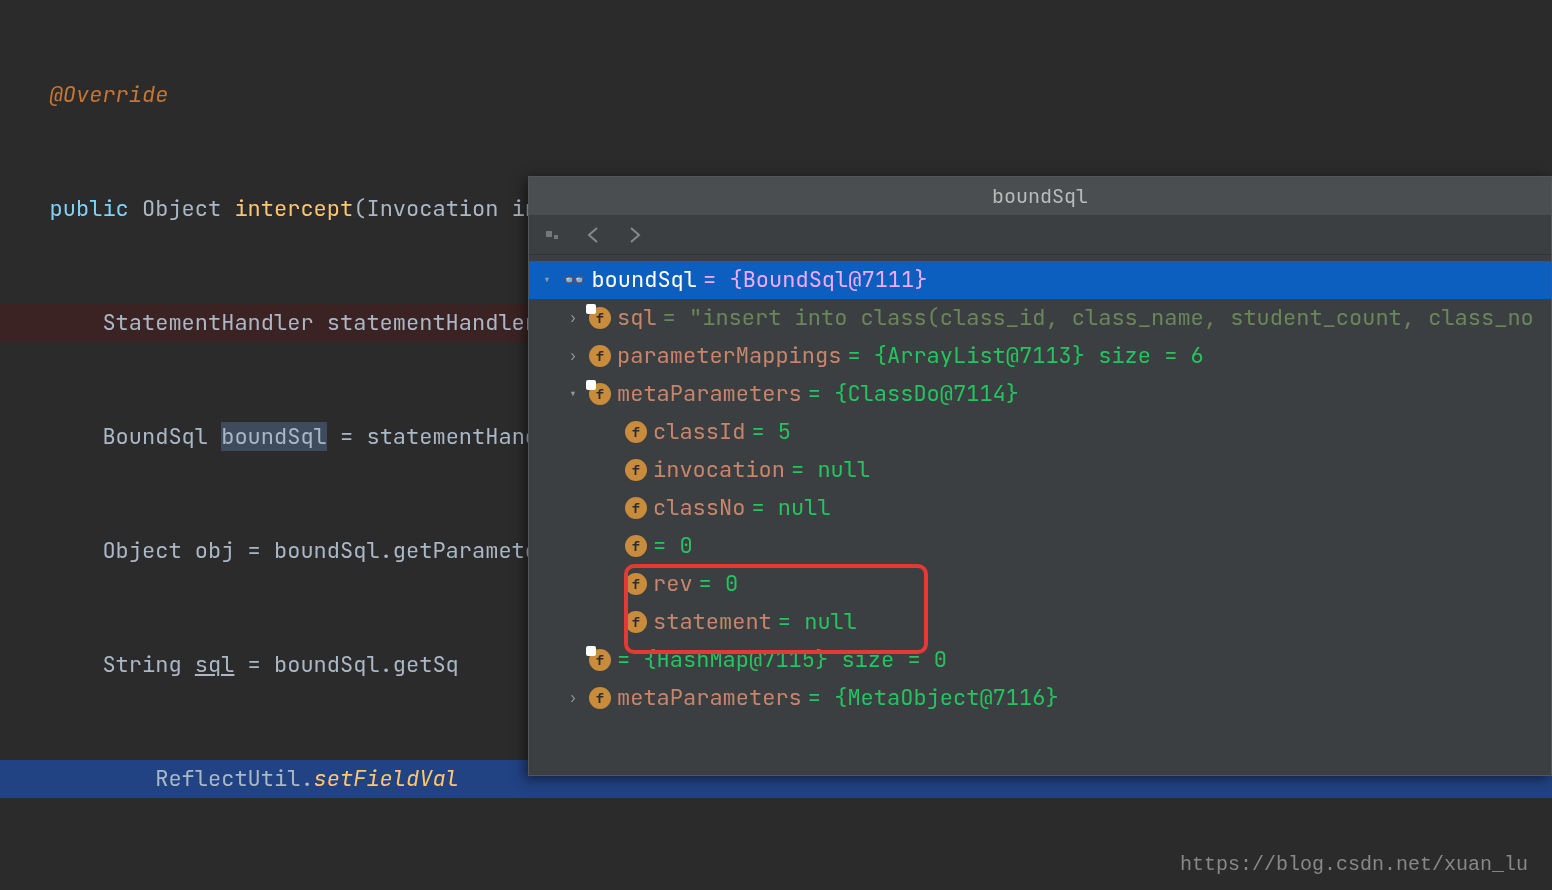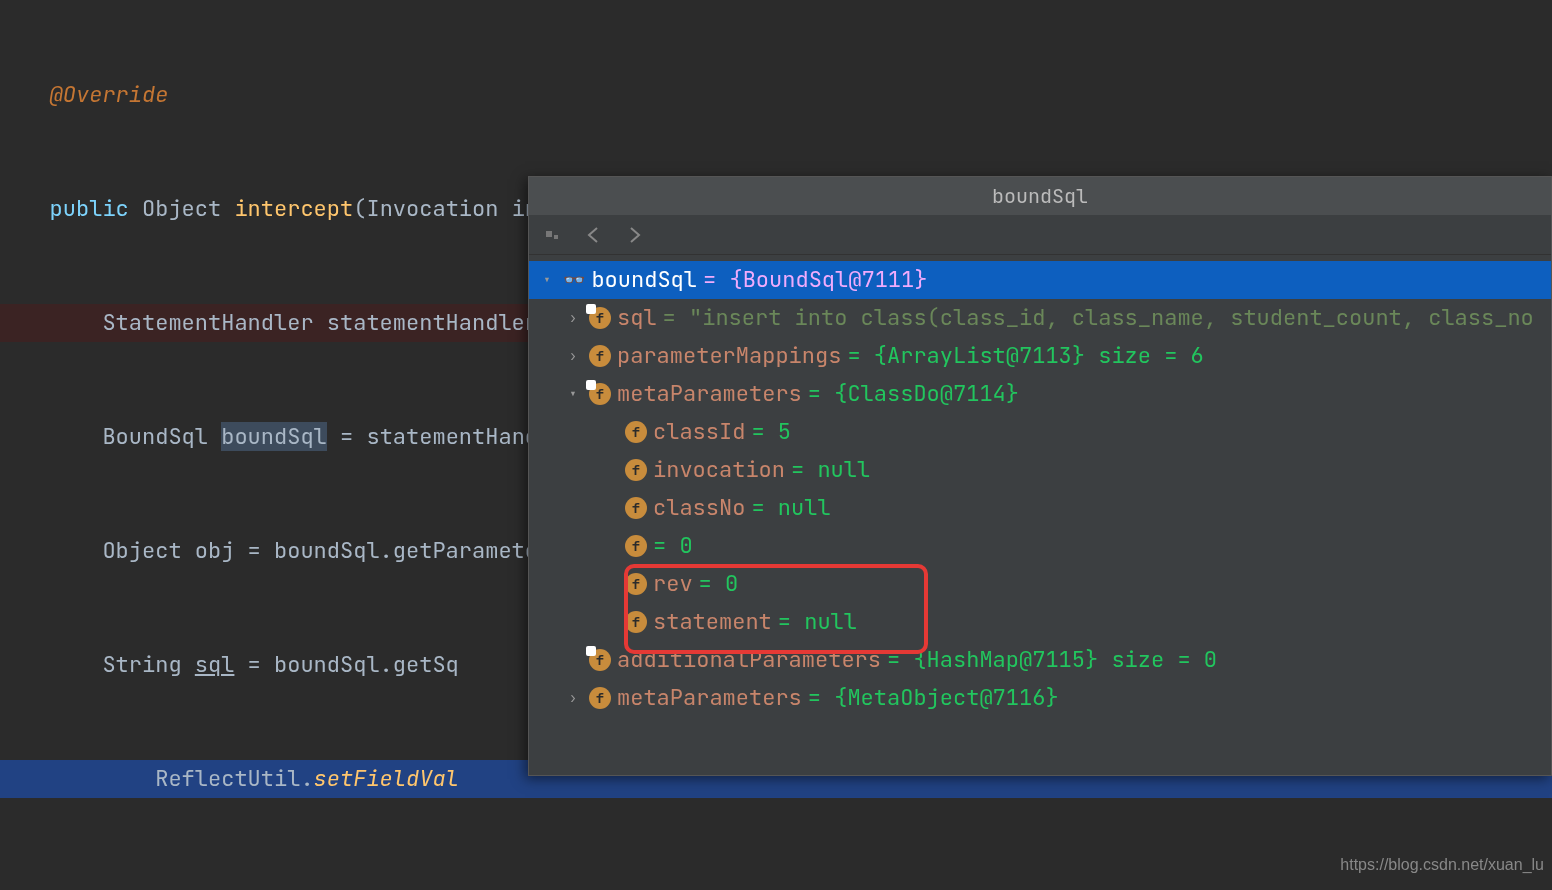--- a/index.html
+++ b/index.html
@@ -96,24 +96,24 @@
     .indent-1 { padding-left: 34px; }
     .indent-2 { padding-left: 70px; }
     .red-box {
       position: absolute;
       border: 4px solid #e53935;
       border-radius: 10px;
     }
     .watermark {
       position: absolute;
       bottom: 6px;
-      right: 8px;
+      right: 24px;
       color: #888;
-      font-size: 16px;
-      font-family: Liberation Sans, sans-serif;
+      font-size: 20px;
+      font-family: Liberation Mono, monospace;
     }
   </style>
 </head>
 <body>
 
 <div class="code-area">
   <div class="code-line">   <span class="annotation">@Override</span></div>
   <div class="code-line">   <span class="keyword">public</span> <span>Object</span> <span class="method">intercept</span><span>(Invocation invocation)</span> <span class="keyword">throws</span> <span>Throwable {</span>   <span class="comment">invocation: Invocation@708</span></div>
   <div class="code-line dark-red-bg">       <span>StatementHandler statementHandler = (StatementHandler) invocation.getTarget();</span>  <span class="comment">statement</span></div>
   <div class="code-line">       <span>BoundSql </span><span class="sel-var">boundSql</span><span> = statementHandler.getBoundSql();</span>   <span class="comment">boundSql: BoundSql@7111  statementHa</span></div>
@@ -214,21 +214,20 @@
     </div>
     <div class="tree-row indent-2">
       <span class="chevron spacer">›</span>
       <span class="badge-f">f</span>
       <span class="var-name">statement</span>
         <span class="var-val"> = null</span>
     </div>
     <div class="tree-row indent-1">
       <span class="chevron spacer">›</span>
       <span class="badge-f locked">f</span>
-      <span class="var-name">additionalParameters</span>
         <span class="var-val"> = {HashMap@7115}  size = 0</span>
     </div>
     <div class="tree-row indent-1">
       <span class="chevron">›</span>
       <span class="badge-f">f</span>
       <span class="var-name">metaParameters</span>
         <span class="var-val"> = {MetaObject@7116}</span>
     </div>
   </div>
 </div>

